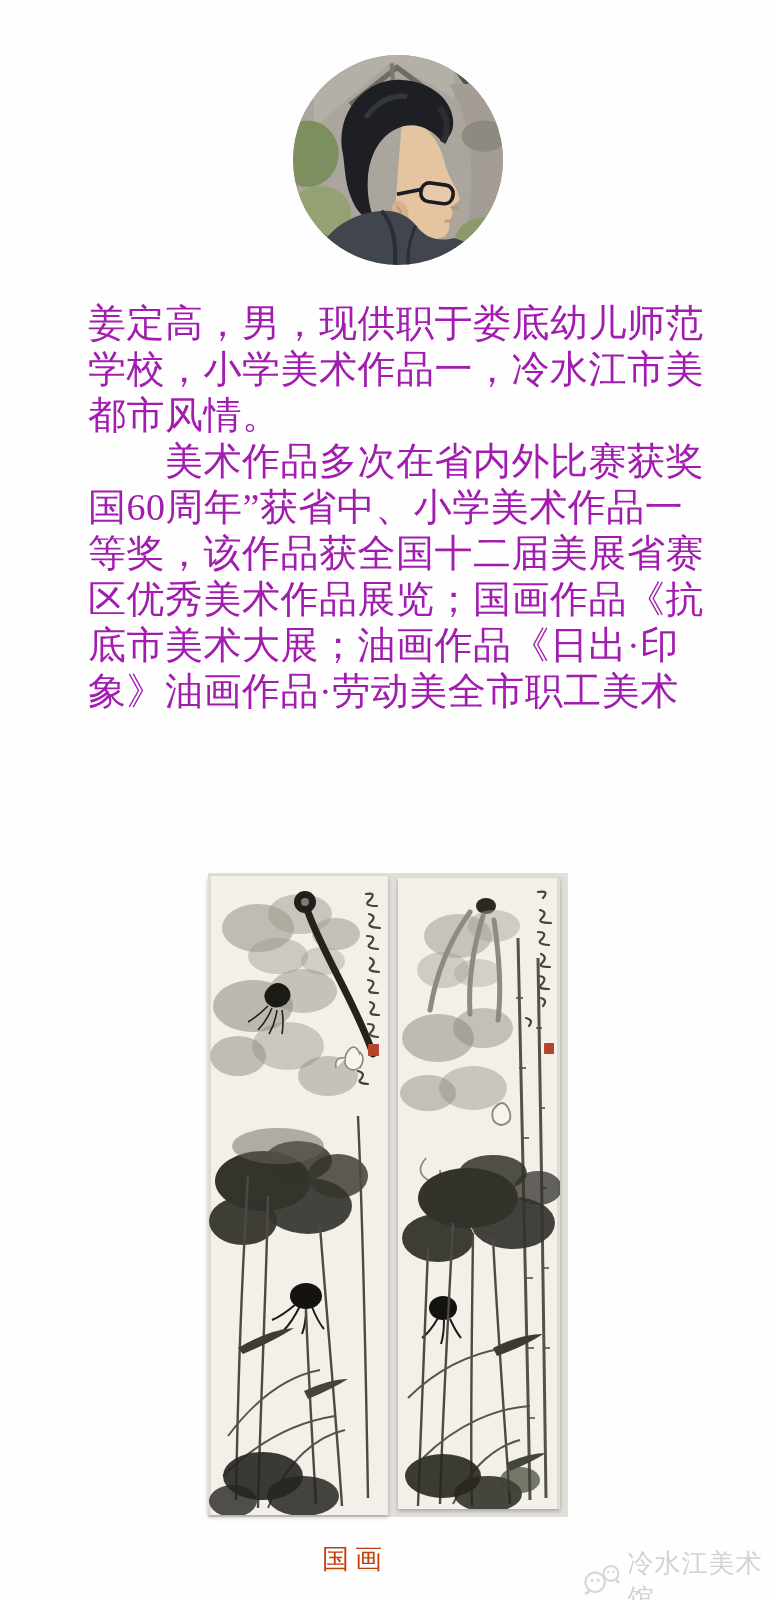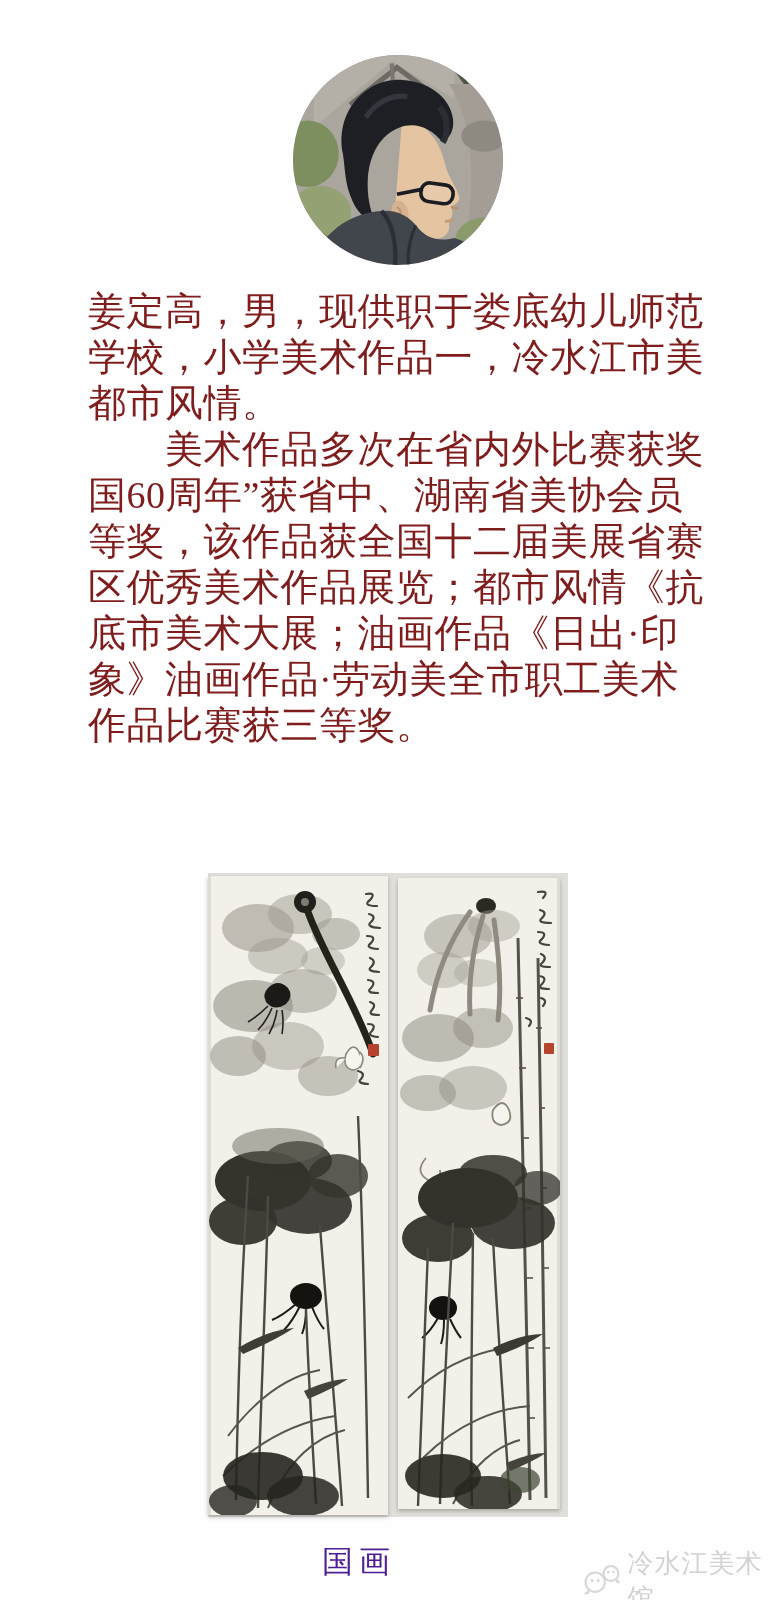--- a/index.html
+++ b/index.html
@@ -5,32 +5,32 @@
   html,body{margin:0;padding:0;background:#ffffff;}
   .page{position:relative;width:776px;height:1600px;background:#fefefe;overflow:hidden;
         font-family:"Liberation Serif","DejaVu Serif",serif;}
 
   
   .avatar{position:absolute;left:293px;top:55px;width:210px;height:210px;border-radius:50%;
           overflow:hidden;background:#aaa69e;}
   .avatar svg{display:block;width:100%;height:100%;}
 
   
-  .bio{position:absolute;left:88px;top:288px;width:620px;color:#7f1d1d;}
+  .bio{position:absolute;left:88px;top:300px;width:620px;color:#a21caf;}
   .bio-line{font-size:38px;line-height:46px;white-space:nowrap;letter-spacing:0.5px;}
 
   
   .painting{position:absolute;left:208px;top:873px;width:360px;height:644px;background:#e1dfda;}
   .scroll{position:absolute;background:#f2f0e9;box-shadow:0 2px 4px rgba(60,58,52,.35);}
   .scroll-left{left:0;top:3px;width:180px;height:639px;}
   .scroll-right{left:190px;top:5px;width:162px;height:631px;}
   .scroll svg{display:block;width:100%;height:100%;}
 
   
-  .caption{position:absolute;left:322px;top:1541px;font-size:31px;color:#4c1d95;letter-spacing:6px;}
+  .caption{position:absolute;left:322px;top:1541px;font-size:27px;color:#c2410c;letter-spacing:6px;}
 
   
   .watermark{position:absolute;left:582px;top:1546px;display:flex;align-items:center;gap:5px;}
   .watermark .wm-text{font-size:26px;color:#d3d2d0;letter-spacing:1px;
                       text-shadow:0 1px 0 #ffffff;}
   .watermark .wm-logo{display:inline-block;width:44px;height:38px;}
 </style>
 </head>
 <body>
 
@@ -77,26 +77,25 @@
         <path d="M118,164 C112,178 110,192 111,202" stroke="#2b2e34" stroke-width="3" fill="none"></path>
       </g>
     </svg>
   </div>
 
   <div class="bio">
     <div class="bio-line">姜定高，男，现供职于娄底幼儿师范</div>
     <div class="bio-line">学校，小学美术作品一，冷水江市美</div>
     <div class="bio-line">都市风情。</div>
     <div class="bio-line">　　美术作品多次在省内外比赛获奖</div>
-    <div class="bio-line">国60周年”获省中、湖南省美协会员</div>
+    <div class="bio-line">国60周年”获省中、小学美术作品一</div>
     <div class="bio-line">等奖，该作品获全国十二届美展省赛</div>
-    <div class="bio-line">区优秀美术作品展览；都市风情《抗</div>
+    <div class="bio-line">区优秀美术作品展览；国画作品《抗</div>
     <div class="bio-line">底市美术大展；油画作品《日出·印</div>
     <div class="bio-line">象》油画作品·劳动美全市职工美术</div>
-    <div class="bio-line">作品比赛获三等奖。</div>
   </div>
 
   <div class="painting">
 
     <div class="scroll scroll-left">
       <svg viewBox="0 0 180 639" aria-hidden="true">
         <rect width="180" height="639" fill="#f2f0e9"></rect>
         <rect width="3" height="639" fill="#dedcd5"></rect>
         <g fill="#9e9a8f">
           <ellipse cx="50" cy="52" rx="36" ry="24" opacity=".6"></ellipse>

